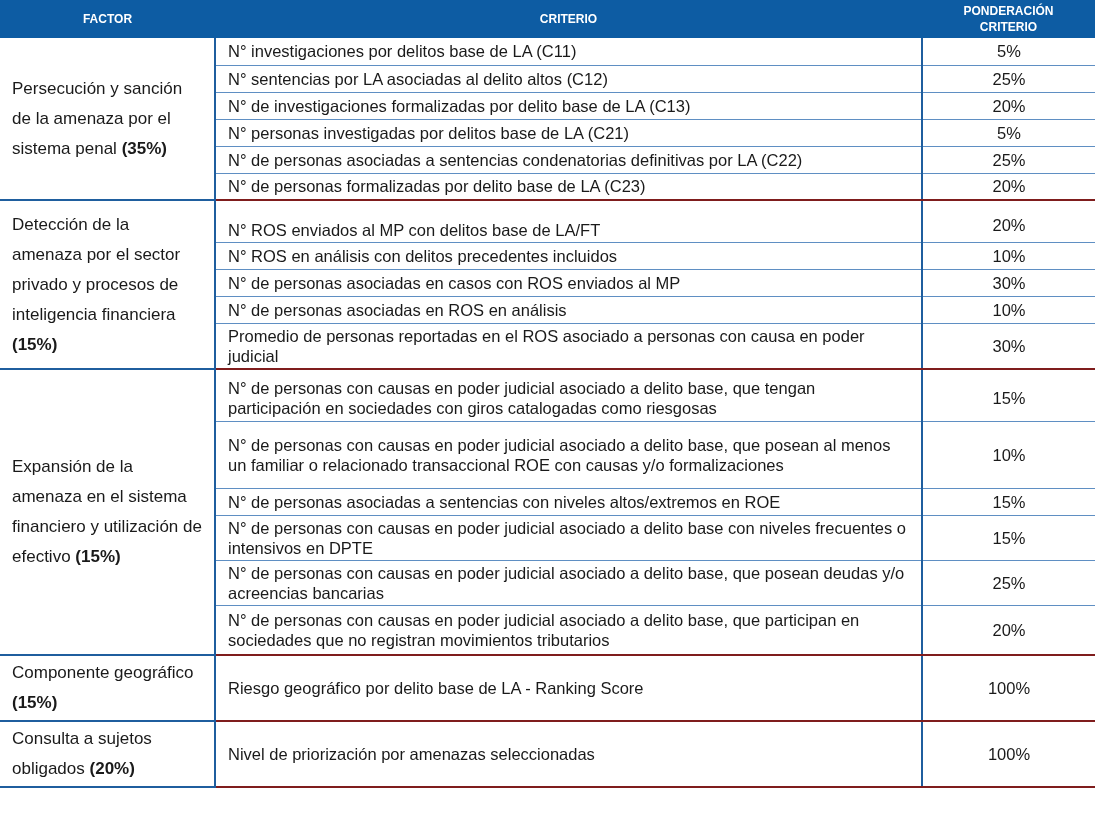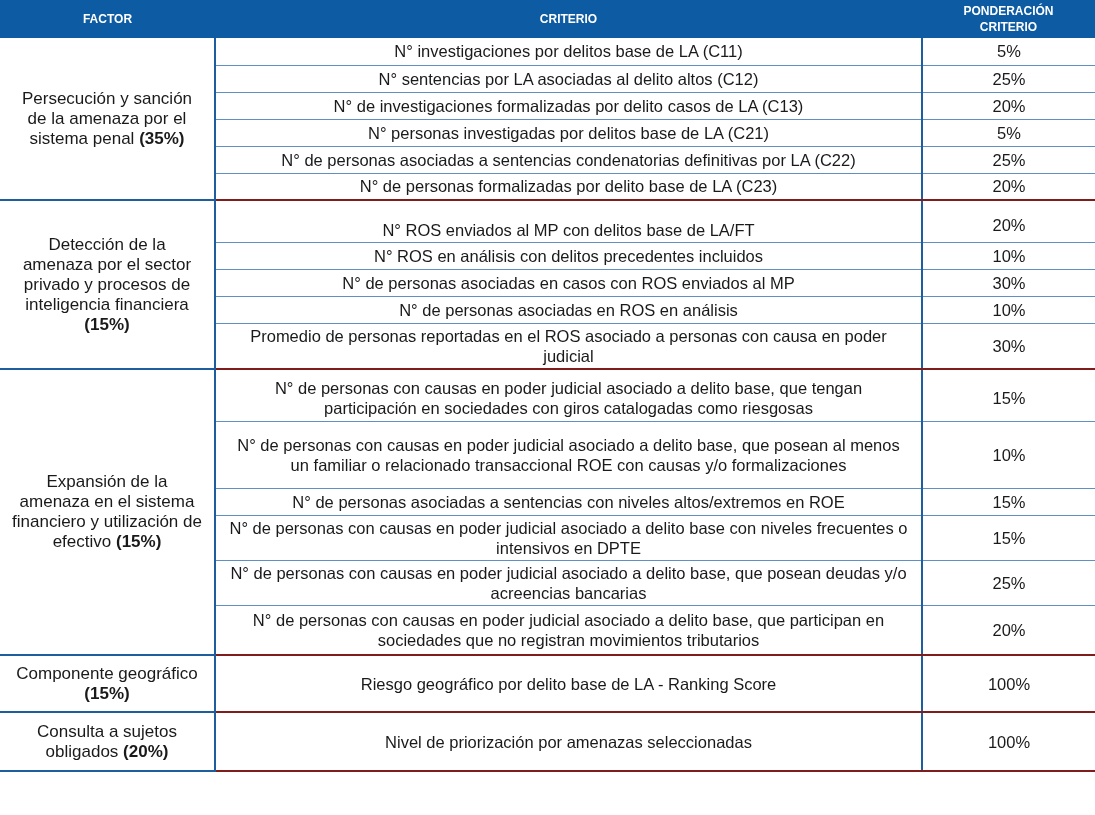--- a/index.html
+++ b/index.html
@@ -6,22 +6,22 @@
   body { width: 1095px; height: 815px; overflow: hidden; font-family: "Liberation Sans", "DejaVu Sans", sans-serif; color: #1a1a1a; }
   table.weights { border-collapse: collapse; width: 1095px; table-layout: fixed; }
   col.c-factor { width: 215px; }
   col.c-crit { width: 707px; }
   col.c-pond { width: 173px; }
   thead th {
     background: #0d5ca3; color: #ffffff; font-weight: bold; font-size: 12px;
     height: 38px; padding: 0; text-align: center; vertical-align: middle; line-height: 16px;
     border: none;
   }
-  tbody td { font-size: 16.5px; line-height: 20px; padding: 2px 12px; vertical-align: middle; text-align: center; }
-  td.factor { border-right: 2px solid #1f5e9e; border-bottom: 2px solid #1f5e9e; padding-left: 12px; line-height: 20px; font-size: 17px; }
+  tbody td { font-size: 16.5px; line-height: 20px; padding: 2px 12px; vertical-align: middle; }
+  td.factor { border-right: 2px solid #1f5e9e; border-bottom: 2px solid #1f5e9e; padding-left: 12px; line-height: 30px; font-size: 17px; }
   td.crit { border-bottom: 1px solid #5f8fc3; padding-left: 12px; }
   td.pond { border-left: 2px solid #1f5e9e; border-bottom: 1px solid #5f8fc3; text-align: center; }
   tr.group-end td.crit, tr.group-end td.pond { border-bottom: 2px solid #7f1d1d; }
   .bold { font-weight: bold; }
 </style>
 </head>
 <body>
 
 <table class="weights">
   <colgroup>
@@ -44,21 +44,21 @@
     <tr style="height:27px">
       <td class="factor" rowspan="6"><span>Persecución y sanción de la amenaza por el sistema penal</span> <span class="bold">(35%)</span></td>
       <td class="crit">N° investigaciones por delitos base de LA (C11)</td>
       <td class="pond">5%</td>
     </tr>
     <tr style="height:27px">
       <td class="crit">N° sentencias por LA asociadas al delito altos (C12)</td>
       <td class="pond">25%</td>
     </tr>
     <tr style="height:27px">
-      <td class="crit">N° de investigaciones formalizadas por delito casos de LA (C13)</td>
+      <td class="crit">N° de investigaciones formalizadas por delito base de LA (C13)</td>
       <td class="pond">20%</td>
     </tr>
     <tr style="height:27px">
       <td class="crit">N° personas investigadas por delitos base de LA (C21)</td>
       <td class="pond">5%</td>
     </tr>
     <tr style="height:27px">
       <td class="crit">N° de personas asociadas a sentencias condenatorias definitivas por LA (C22)</td>
       <td class="pond">25%</td>
     </tr>

